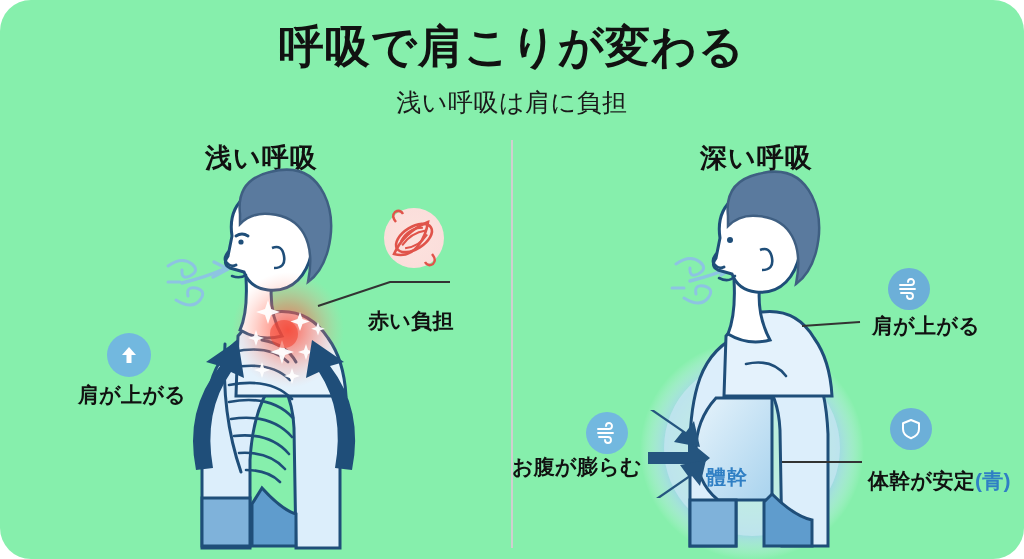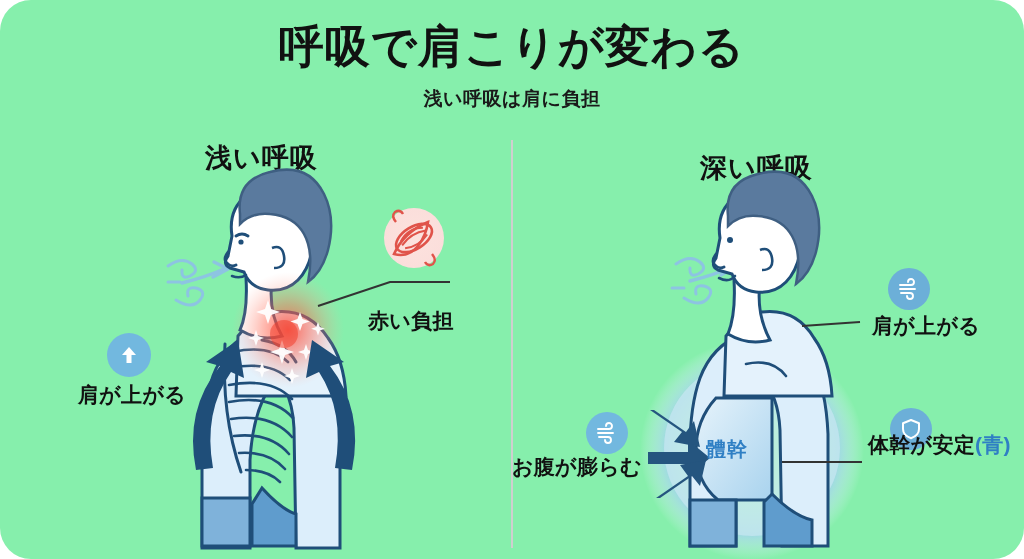--- a/index.html
+++ b/index.html
@@ -31,36 +31,36 @@
     color: #111111;
     letter-spacing: 1px;
     line-height: 1.1;
   }
   .subtitle {
     position: absolute;
     left: 0;
     top: 86px;
     width: 1024px;
     text-align: center;
-    font-size: 19px;
-    font-weight: bold;
+    font-size: 25px;
+    font-weight: normal;
     color: #1a1a1a;
     letter-spacing: 0.5px;
   }
 
   
   .panel-head {
     position: absolute;
     font-size: 27px;
     font-weight: bold;
     color: #111111;
     letter-spacing: 1px;
   }
   .panel-head.left  { left: 205px; top: 140px; }
-  .panel-head.right { left: 700px; top: 150px; }
+  .panel-head.right { left: 700px; top: 140px; }
 
   
   .divider {
     position: absolute;
     left: 511px;
     top: 140px;
     width: 2px;
     height: 408px;
     background: #cfcfcf;
   }
@@ -304,17 +304,17 @@
       <path d="M5 17 h9 a3 3 0 1 1 -3 3"></path>
     </svg>
   </div>
   <div class="lbl" style="left:512px; top:454px;">お腹が膨らむ</div>
 
   <div class="badge blue-mid" style="left:890px; top:408px; width:42px; height:42px;">
     <svg width="24" height="24" viewBox="0 0 24 24" fill="none" stroke="#ffffff" stroke-width="2" stroke-linejoin="round">
       <path d="M12 3 L20 6.2 V12 q0 6.4 -8 9.2 Q4 18.4 4 12 V6.2 Z"></path>
     </svg>
   </div>
-  <div class="lbl" style="left:868px; top:432px;"><span>体幹が安定</span><span class="blue-text">(青)</span></div>
-
-  <div class="trunk-label" style="left:706px; top:436px;">體幹</div>
+  <div class="lbl" style="left:868px; top:468px;"><span>体幹が安定</span><span class="blue-text">(青)</span></div>
+
+  <div class="trunk-label" style="left:706px; top:464px;">體幹</div>
 
 </div>
 
 </body></html>

